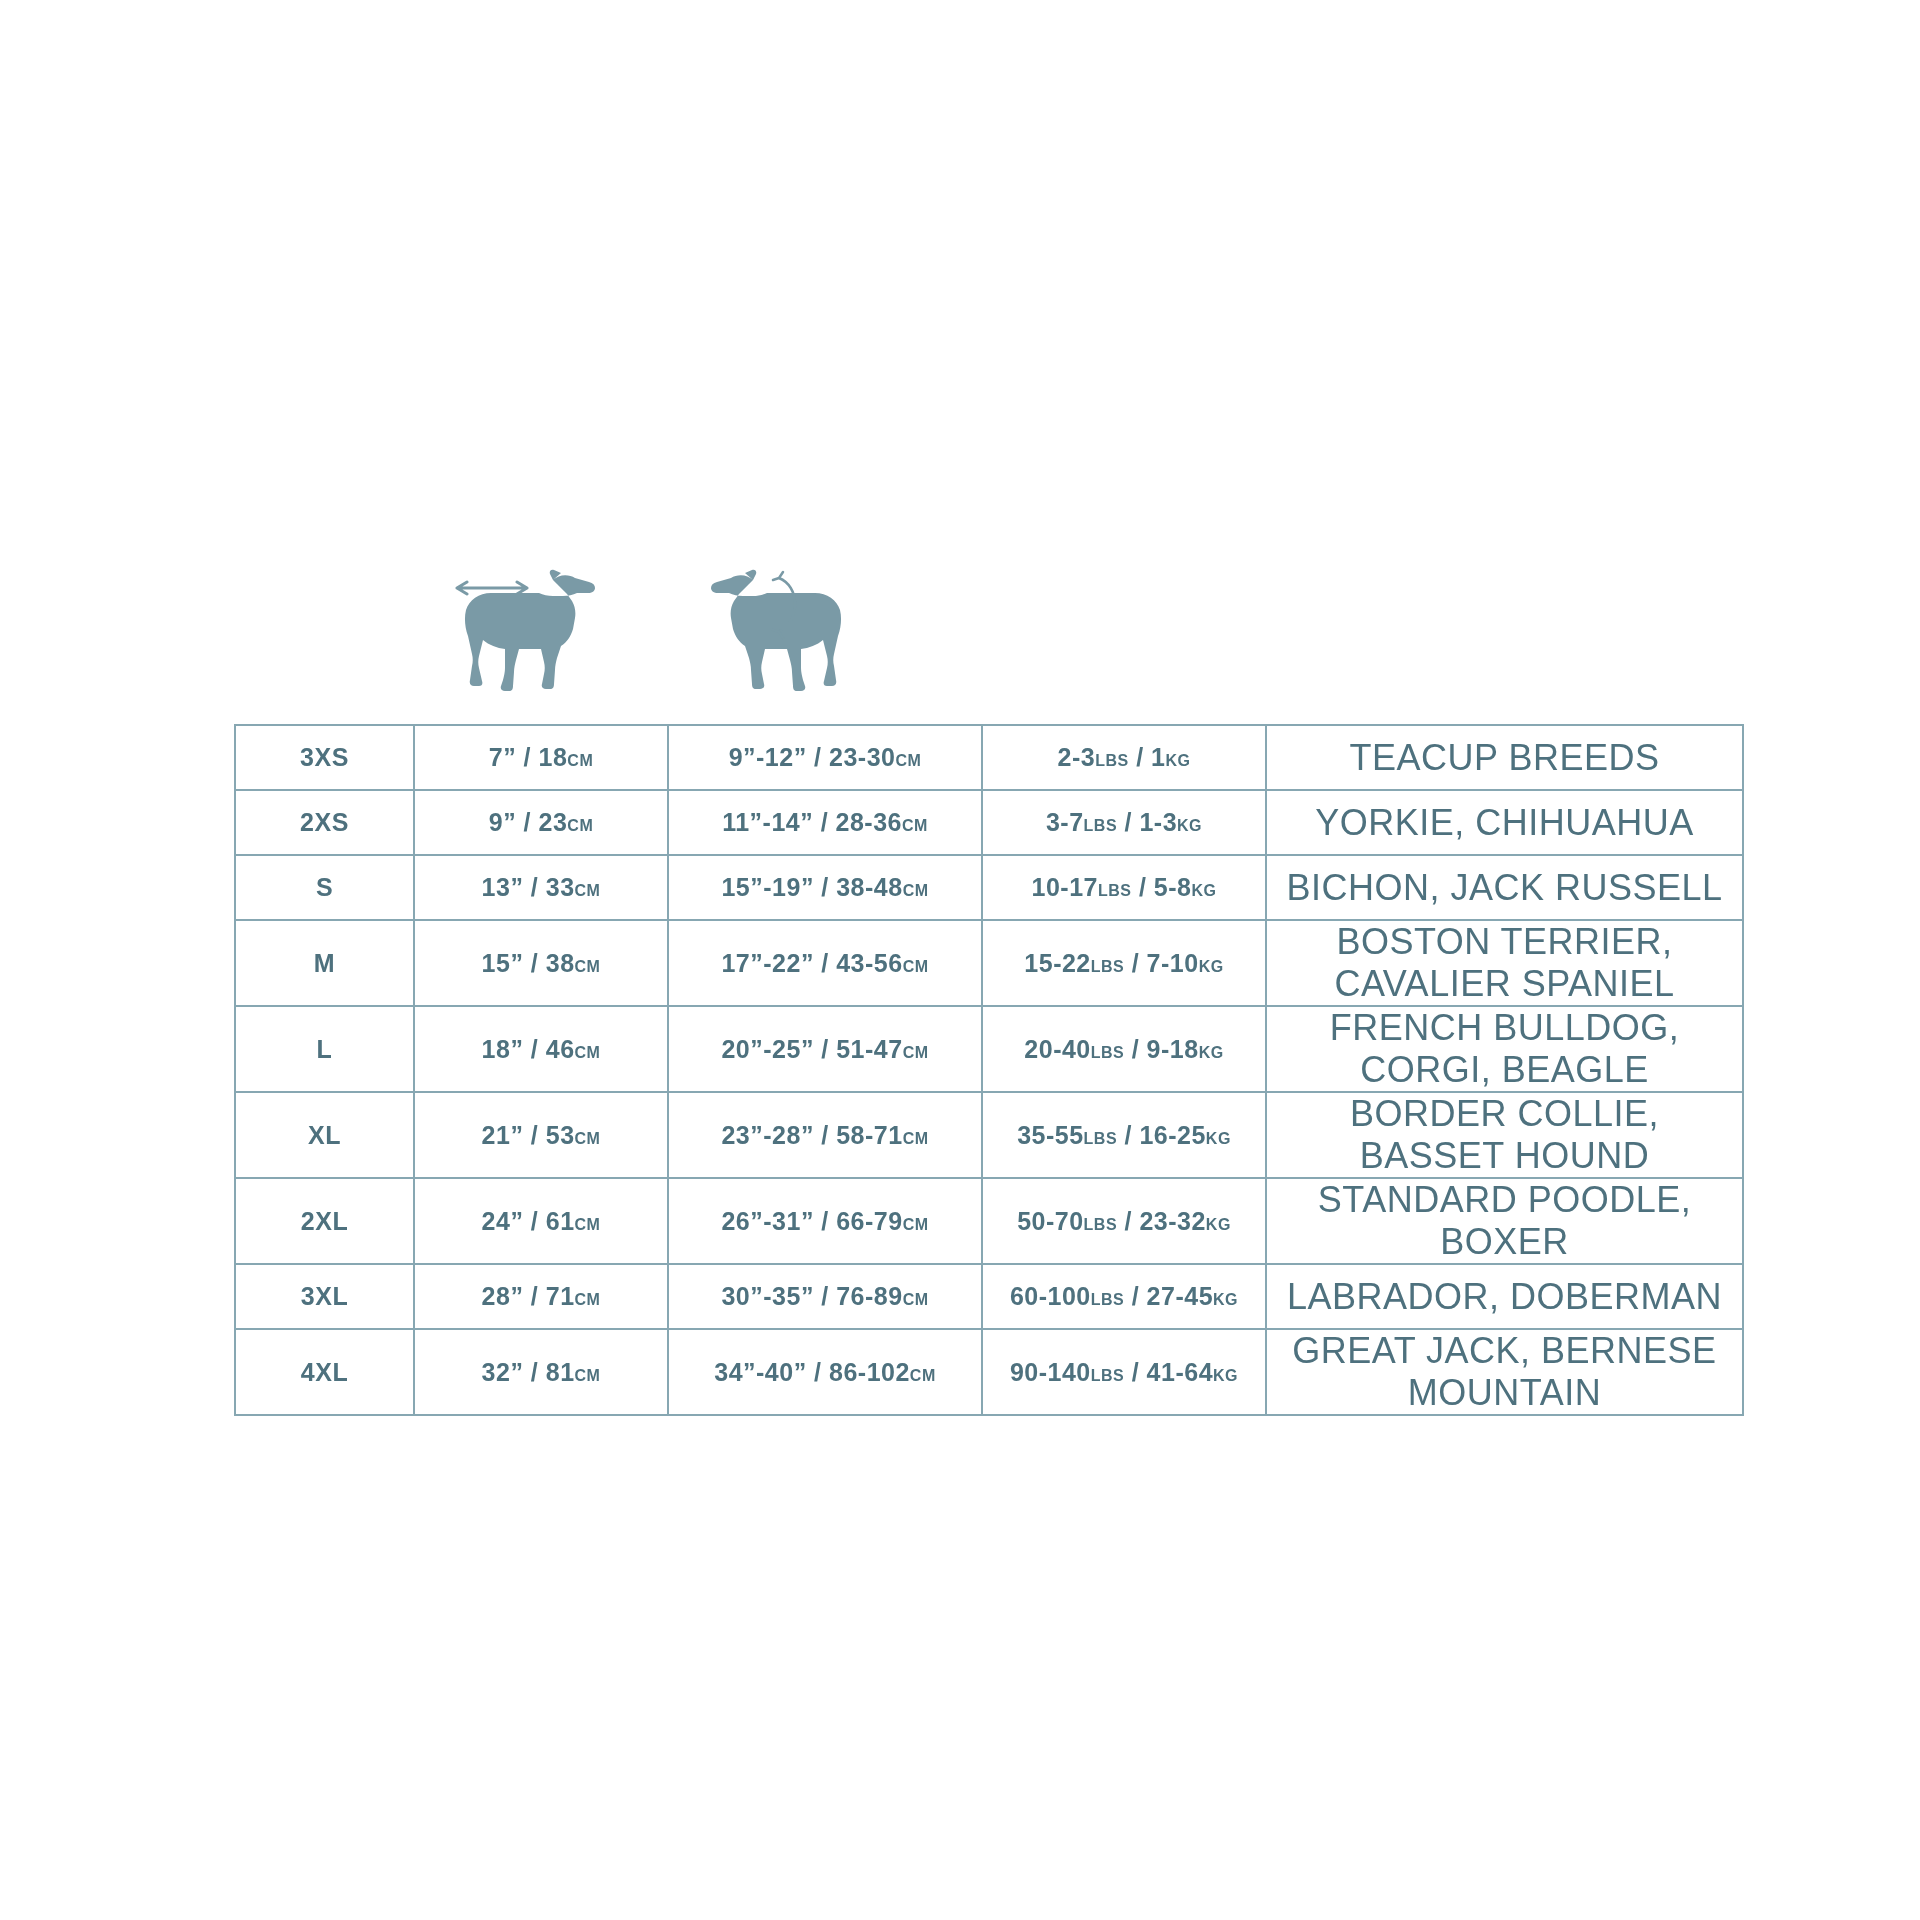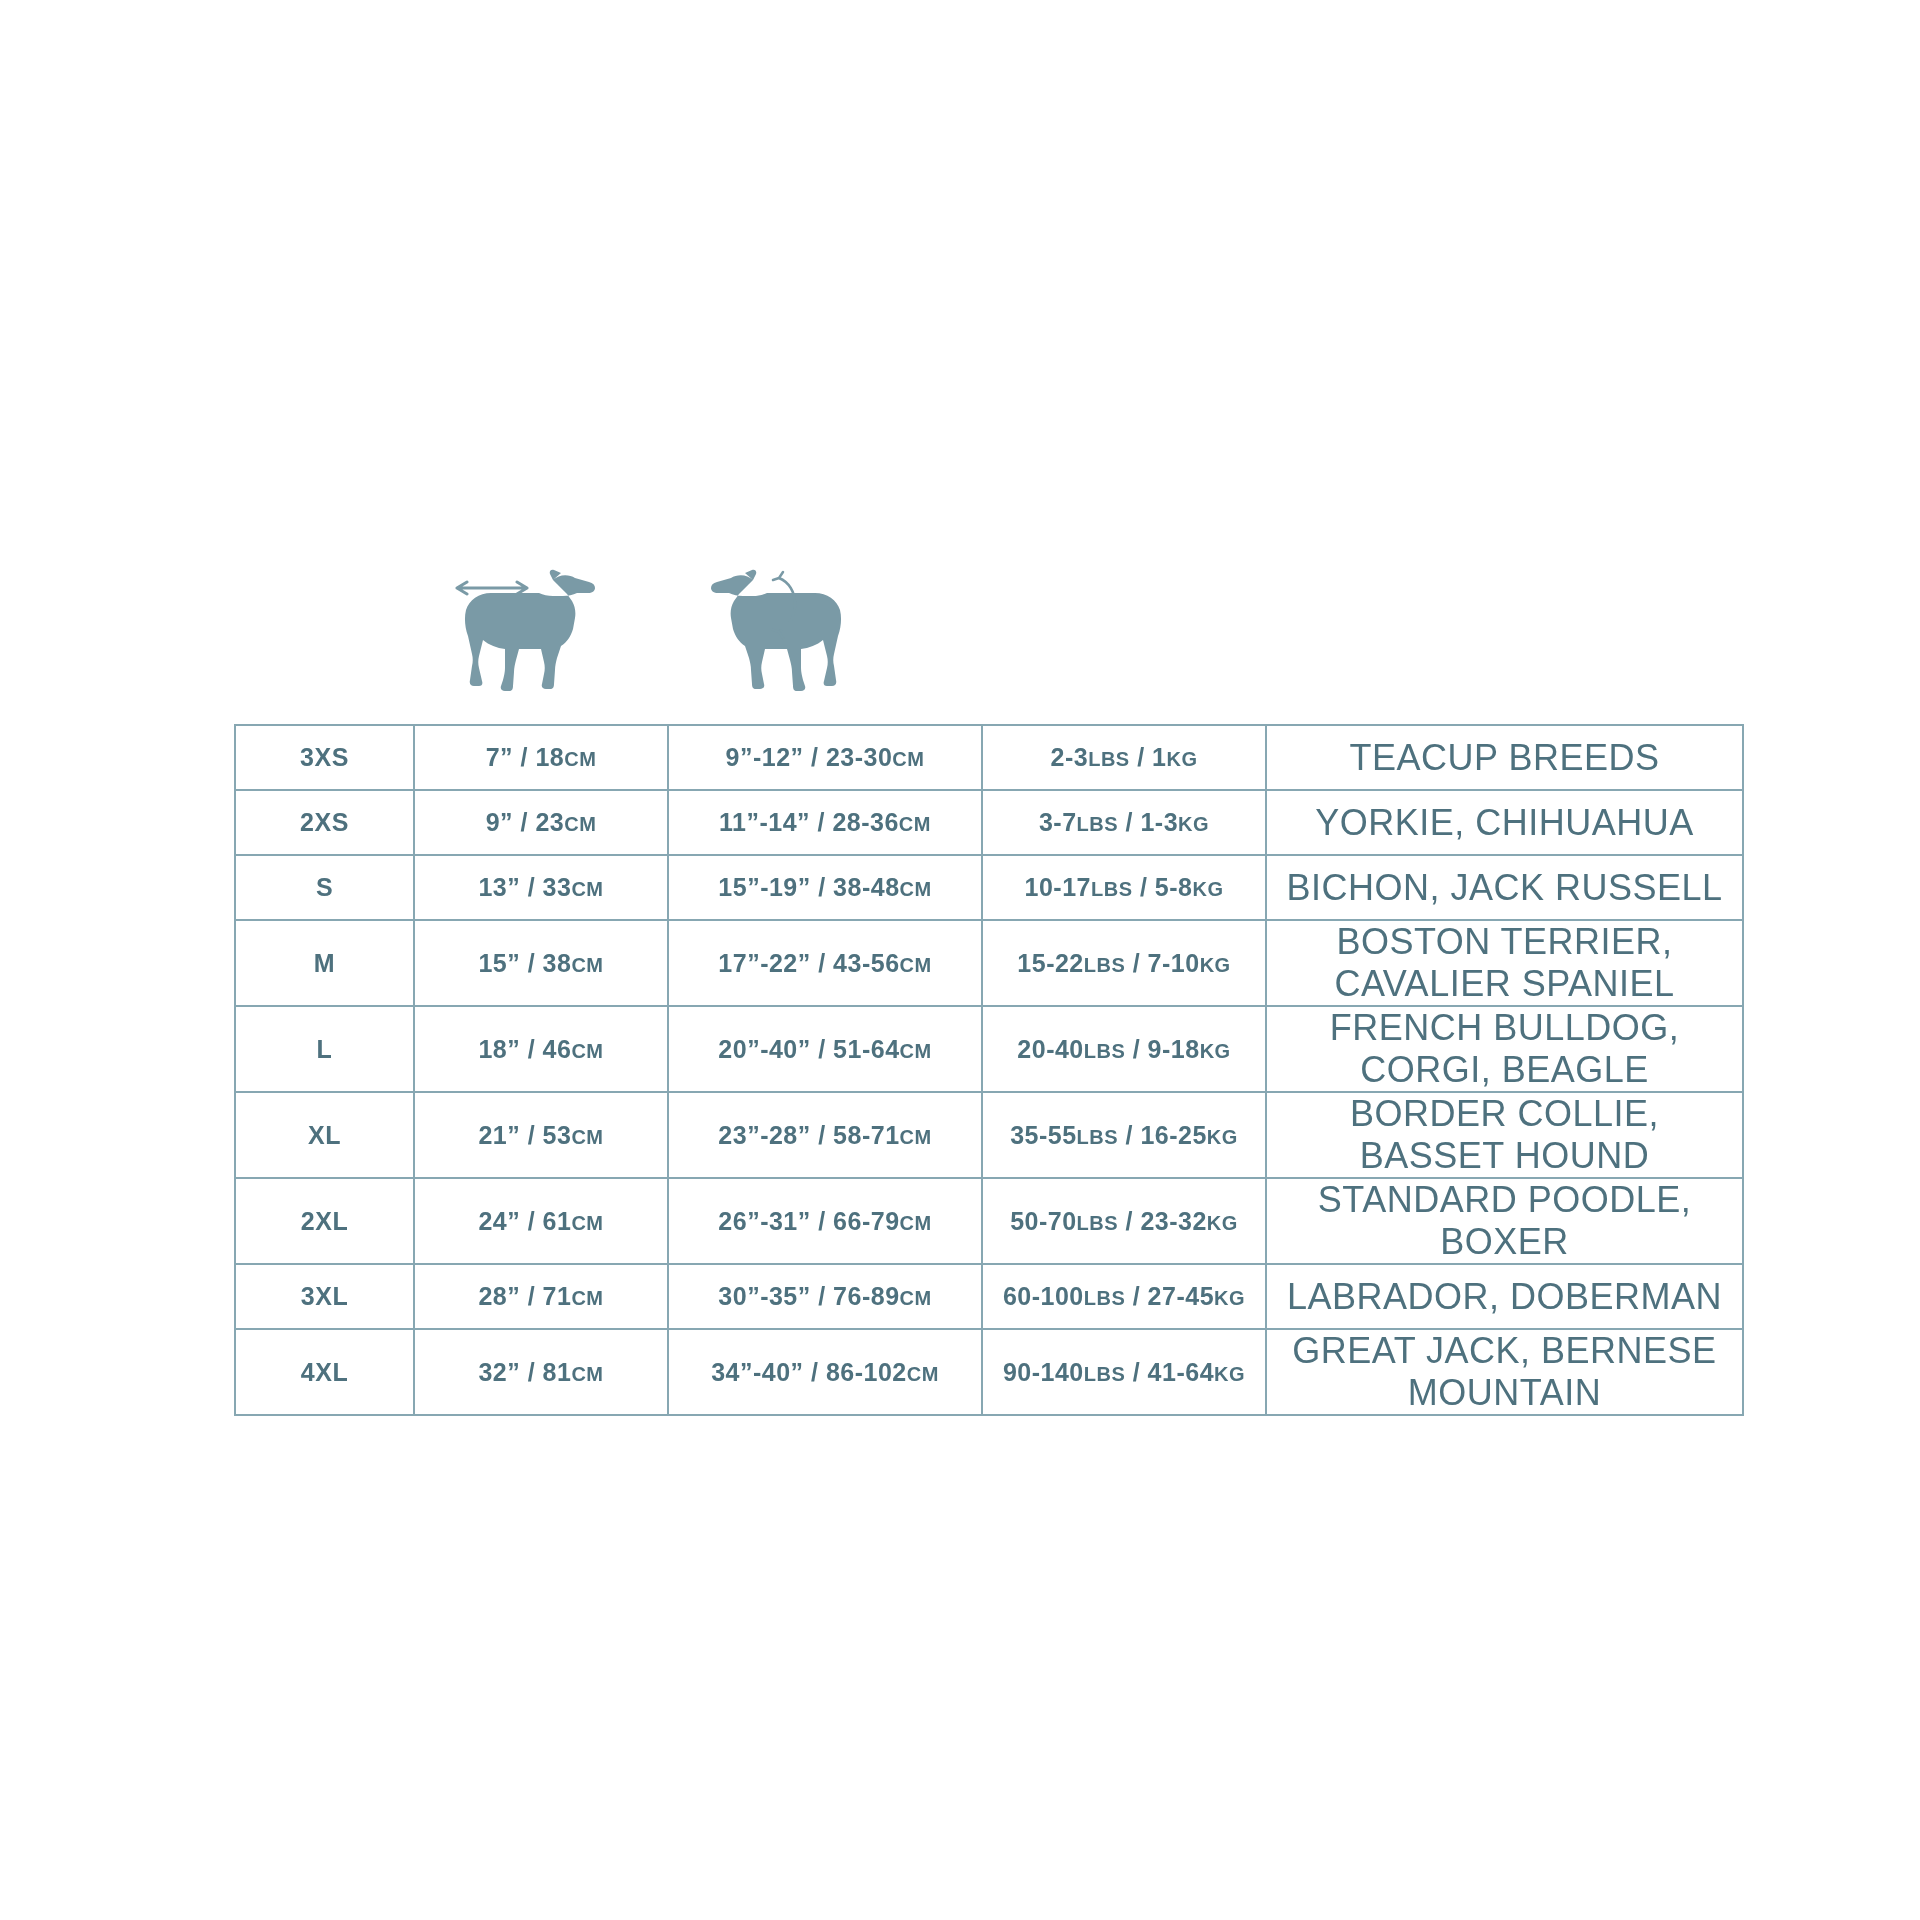--- a/index.html
+++ b/index.html
@@ -67,21 +67,21 @@
   td.c-weight {
     width: 270px;
     font-size: 25px;
     font-weight: bold;
   }
   td.c-breeds {
     font-size: 36px;
     font-weight: normal;
   }
   .unit {
-    font-size: 20px;
+    font-size: 16px;
     font-weight: bold;
   }
 </style>
 </head>
 <body>
 
 <div class="page">
 
   <div class="chart-wrap">
 
@@ -130,21 +130,21 @@
         <tr>
           <td class="c-size">M</td>
           <td class="c-neck"><span>15” / 38</span><span class="unit">CM</span></td>
           <td class="c-chest"><span>17”-22” / 43-56</span><span class="unit">CM</span></td>
           <td class="c-weight"><span>15-22</span><span class="unit">LBS</span><span> / 7-10</span><span class="unit">KG</span></td>
           <td class="c-breeds">BOSTON TERRIER, CAVALIER SPANIEL</td>
         </tr>
         <tr>
           <td class="c-size">L</td>
           <td class="c-neck"><span>18” / 46</span><span class="unit">CM</span></td>
-          <td class="c-chest"><span>20”-40” / 51-64</span><span class="unit">CM</span></td>
+          <td class="c-chest"><span>20”-25” / 51-47</span><span class="unit">CM</span></td>
           <td class="c-weight"><span>20-40</span><span class="unit">LBS</span><span> / 9-18</span><span class="unit">KG</span></td>
           <td class="c-breeds">FRENCH BULLDOG, CORGI, BEAGLE</td>
         </tr>
         <tr>
           <td class="c-size">XL</td>
           <td class="c-neck"><span>21” / 53</span><span class="unit">CM</span></td>
           <td class="c-chest"><span>23”-28” / 58-71</span><span class="unit">CM</span></td>
           <td class="c-weight"><span>35-55</span><span class="unit">LBS</span><span> / 16-25</span><span class="unit">KG</span></td>
           <td class="c-breeds">BORDER COLLIE, BASSET HOUND</td>
         </tr>

